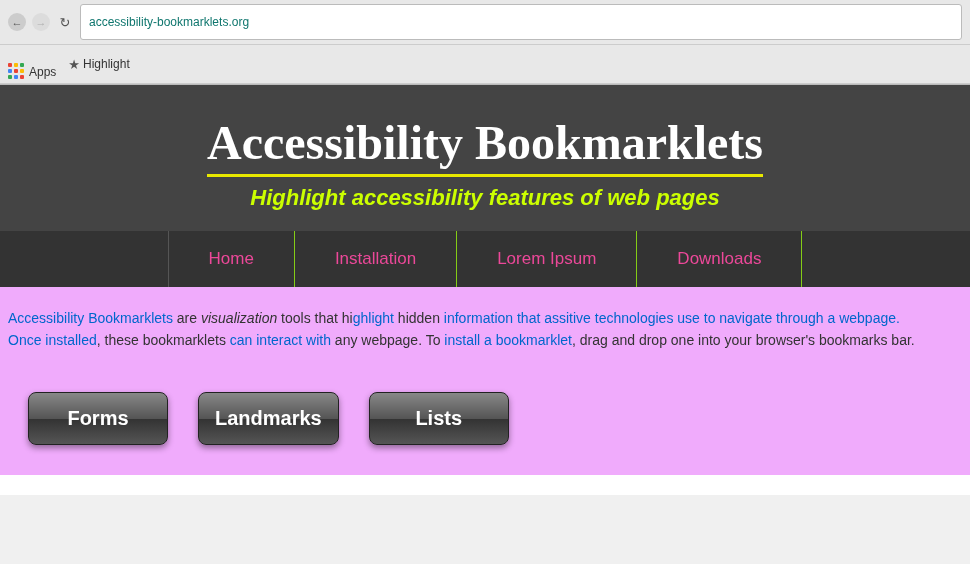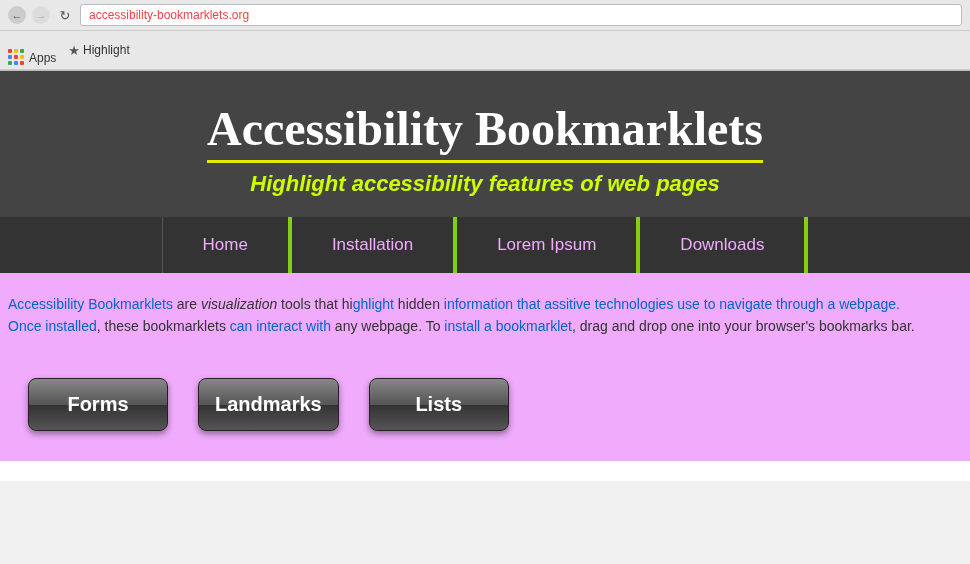--- a/index.html
+++ b/index.html
@@ -50,27 +50,27 @@
       height: 18px;
       background: none;
       border: none;
       cursor: pointer;
       color: #555;
       font-size: 13px;
     }
 
     .address-bar {
       flex: 1;
-      height: 22px;
+      height: 36px;
       border: 1px solid #bbb;
       border-radius: 3px;
       background: white;
       padding: 2px 8px;
       font-size: 12px;
-      color: #ef4444;
+      color: #0f766e;
     }
 
     .bookmarks-bar {
       display: flex;
       align-items: center;
       padding: 3px 8px;
       background: #e8e8e8;
       border-bottom: 1px solid #ccc;
       gap: 12px;
       font-size: 12px;
@@ -145,25 +145,25 @@
     }
 
     
     .site-nav {
       background: #333;
       display: flex;
       justify-content: center;
     }
 
     .nav-item {
-      color: #f0abfc;
+      color: #ec4899;
       padding: 18px 40px;
       font-size: 17px;
       cursor: pointer;
-      border-right: 4px solid #84cc16;
+      border-right: 1px solid #84cc16;
       text-decoration: none;
       display: block;
     }
 
     .nav-item:first-child {
       border-left: 1px solid #555;
     }
 
     
     .main-content {

